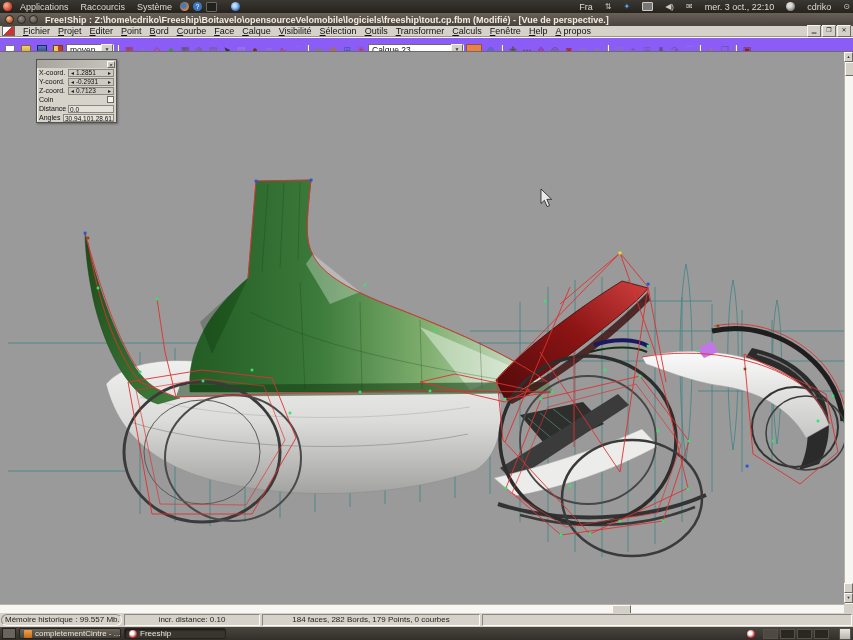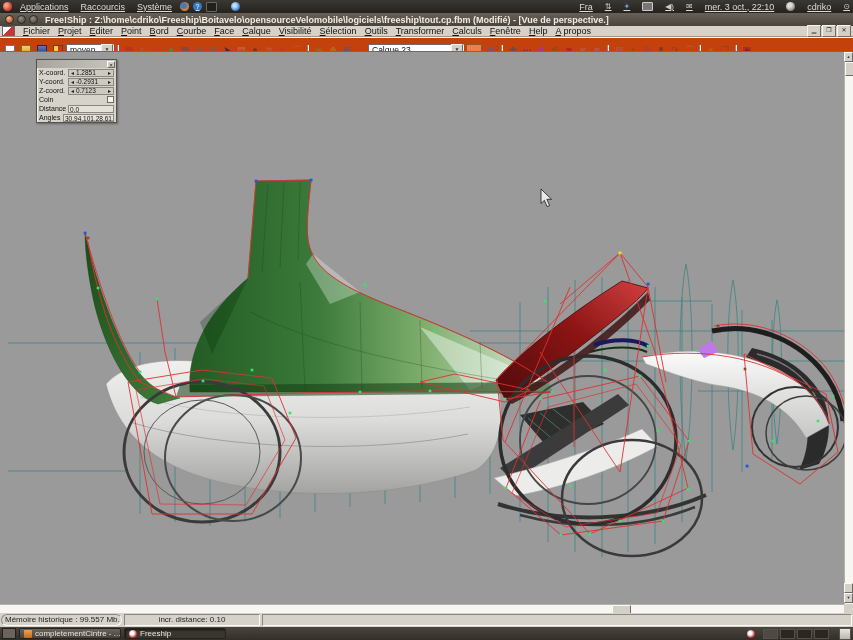--- a/index.html
+++ b/index.html
@@ -4,21 +4,21 @@
 <style>
   html,body{margin:0;padding:0;}
   body{width:853px;height:640px;overflow:hidden;background:#2d2a26;
        font-family:"Liberation Sans","DejaVu Sans",sans-serif;
        -webkit-font-smoothing:none;position:relative;}
   .screen{position:absolute;inset:0;}
 
   
   .top-panel{position:absolute;top:0;left:0;width:853px;height:13px;
     background:linear-gradient(#3b3732,#26231f);color:#dfdbd4;font-size:9px;
-    display:flex;align-items:center;gap:4px;padding:0 3px;box-sizing:border-box;text-decoration:underline;}
+    display:flex;align-items:center;gap:4px;padding:0 3px;box-sizing:border-box;}
   .tp-menu{padding:0 4px;cursor:default;}
   .tp-right{margin-left:auto;display:flex;align-items:center;gap:12px;}
   .dot-ic{width:9px;height:9px;border-radius:50%;display:inline-block;}
   .logo{background:radial-gradient(circle at 35% 35%,#f0a080 15%,#d64937 60%);}
   .ff{background:radial-gradient(circle at 40% 40%,#4a7ab5 30%,#e8822a 65%);}
   .hp{background:#3a77c2;color:#fff;font-size:7px;line-height:9px;text-align:center;}
   .term{width:9px;height:8px;background:#20201e;border:1px solid #6a675f;border-radius:1px;}
   .web{background:radial-gradient(circle at 40% 40%,#bfe0ff 20%,#3a76c9 70%);}
   .glyph-ic{font-size:8px;color:#cfcbc4;}
   .bt{color:#56a5e8;}
@@ -42,21 +42,21 @@
   .app-ico{width:11px;height:8px;background:linear-gradient(135deg,#fff 45%,#c33 46%);
     border:1px solid #666;margin-right:4px;}
   .mi{display:inline-block;padding:0 4px;line-height:10px;}
   .mi::first-letter{text-decoration:underline;}
   .mdi-box{margin-left:auto;display:flex;gap:1px;}
   .mdi-btn{width:12px;height:10px;background:#d4d0c8;border:1px solid;
     border-color:#f6f4ef #6e6b66 #6e6b66 #f6f4ef;font-size:6px;line-height:9px;
     text-align:center;color:#222;}
 
   
-  .toolbar{position:absolute;top:37px;left:0;width:853px;height:26px;background:#c2410c;
+  .toolbar{position:absolute;top:37px;left:0;width:853px;height:26px;background:#8b5cf6;
     border-top:1px solid #fbfaf6;border-bottom:1px solid #8a8781;display:flex;
     align-items:center;padding:0 2px;box-sizing:border-box;}
   .tbb{width:16px;height:13px;display:flex;align-items:center;justify-content:center;flex:none;}
   .vsep{width:0;height:11px;border-left:1px solid #8a8781;border-right:1px solid #fbfaf6;
     margin:0 3px;flex:none;}
   .bx{width:10px;height:10px;box-sizing:border-box;display:block;}
   .g-new{background:linear-gradient(135deg,#fff 70%,#cfcfcf 70%);border:1px solid #777;}
   .g-open{background:linear-gradient(#f2d06b,#cfa03a);border:1px solid #8a6a1a;}
   .g-save{background:linear-gradient(#5a77c9,#27407e);border:1px solid #1c2c55;}
   .g-exit{background:linear-gradient(90deg,#f0d04a 55%,#c03a2a 55%);border:1px solid #7a3a10;}
@@ -550,20 +550,21 @@
     </div>
     <div class="hscroll">
       <span class="hthumb"></span>
     </div>
     <div class="corner"></div>
   </div>
 
   <div class="statusbar">
     <span class="sp" style="width:121px;border-radius:6px;">Mémoire historique : 99.557 Mb.</span>
     <span class="sp" style="width:136px;text-align:center;">incr. distance: 0.10</span>
+    <span class="sp" style="width:218px;text-align:center;">184 faces, 282 Bords, 179 Points, 0 courbes</span>
     <span class="sp" style="flex:1;"></span>
   </div>
 
   <div class="taskbar">
     <span class="pager"></span>
     <span class="task">
       <span class="task-ic ti-folder"></span>
       <span>completementCintre - ...</span>
     </span>
     <span class="task active">

